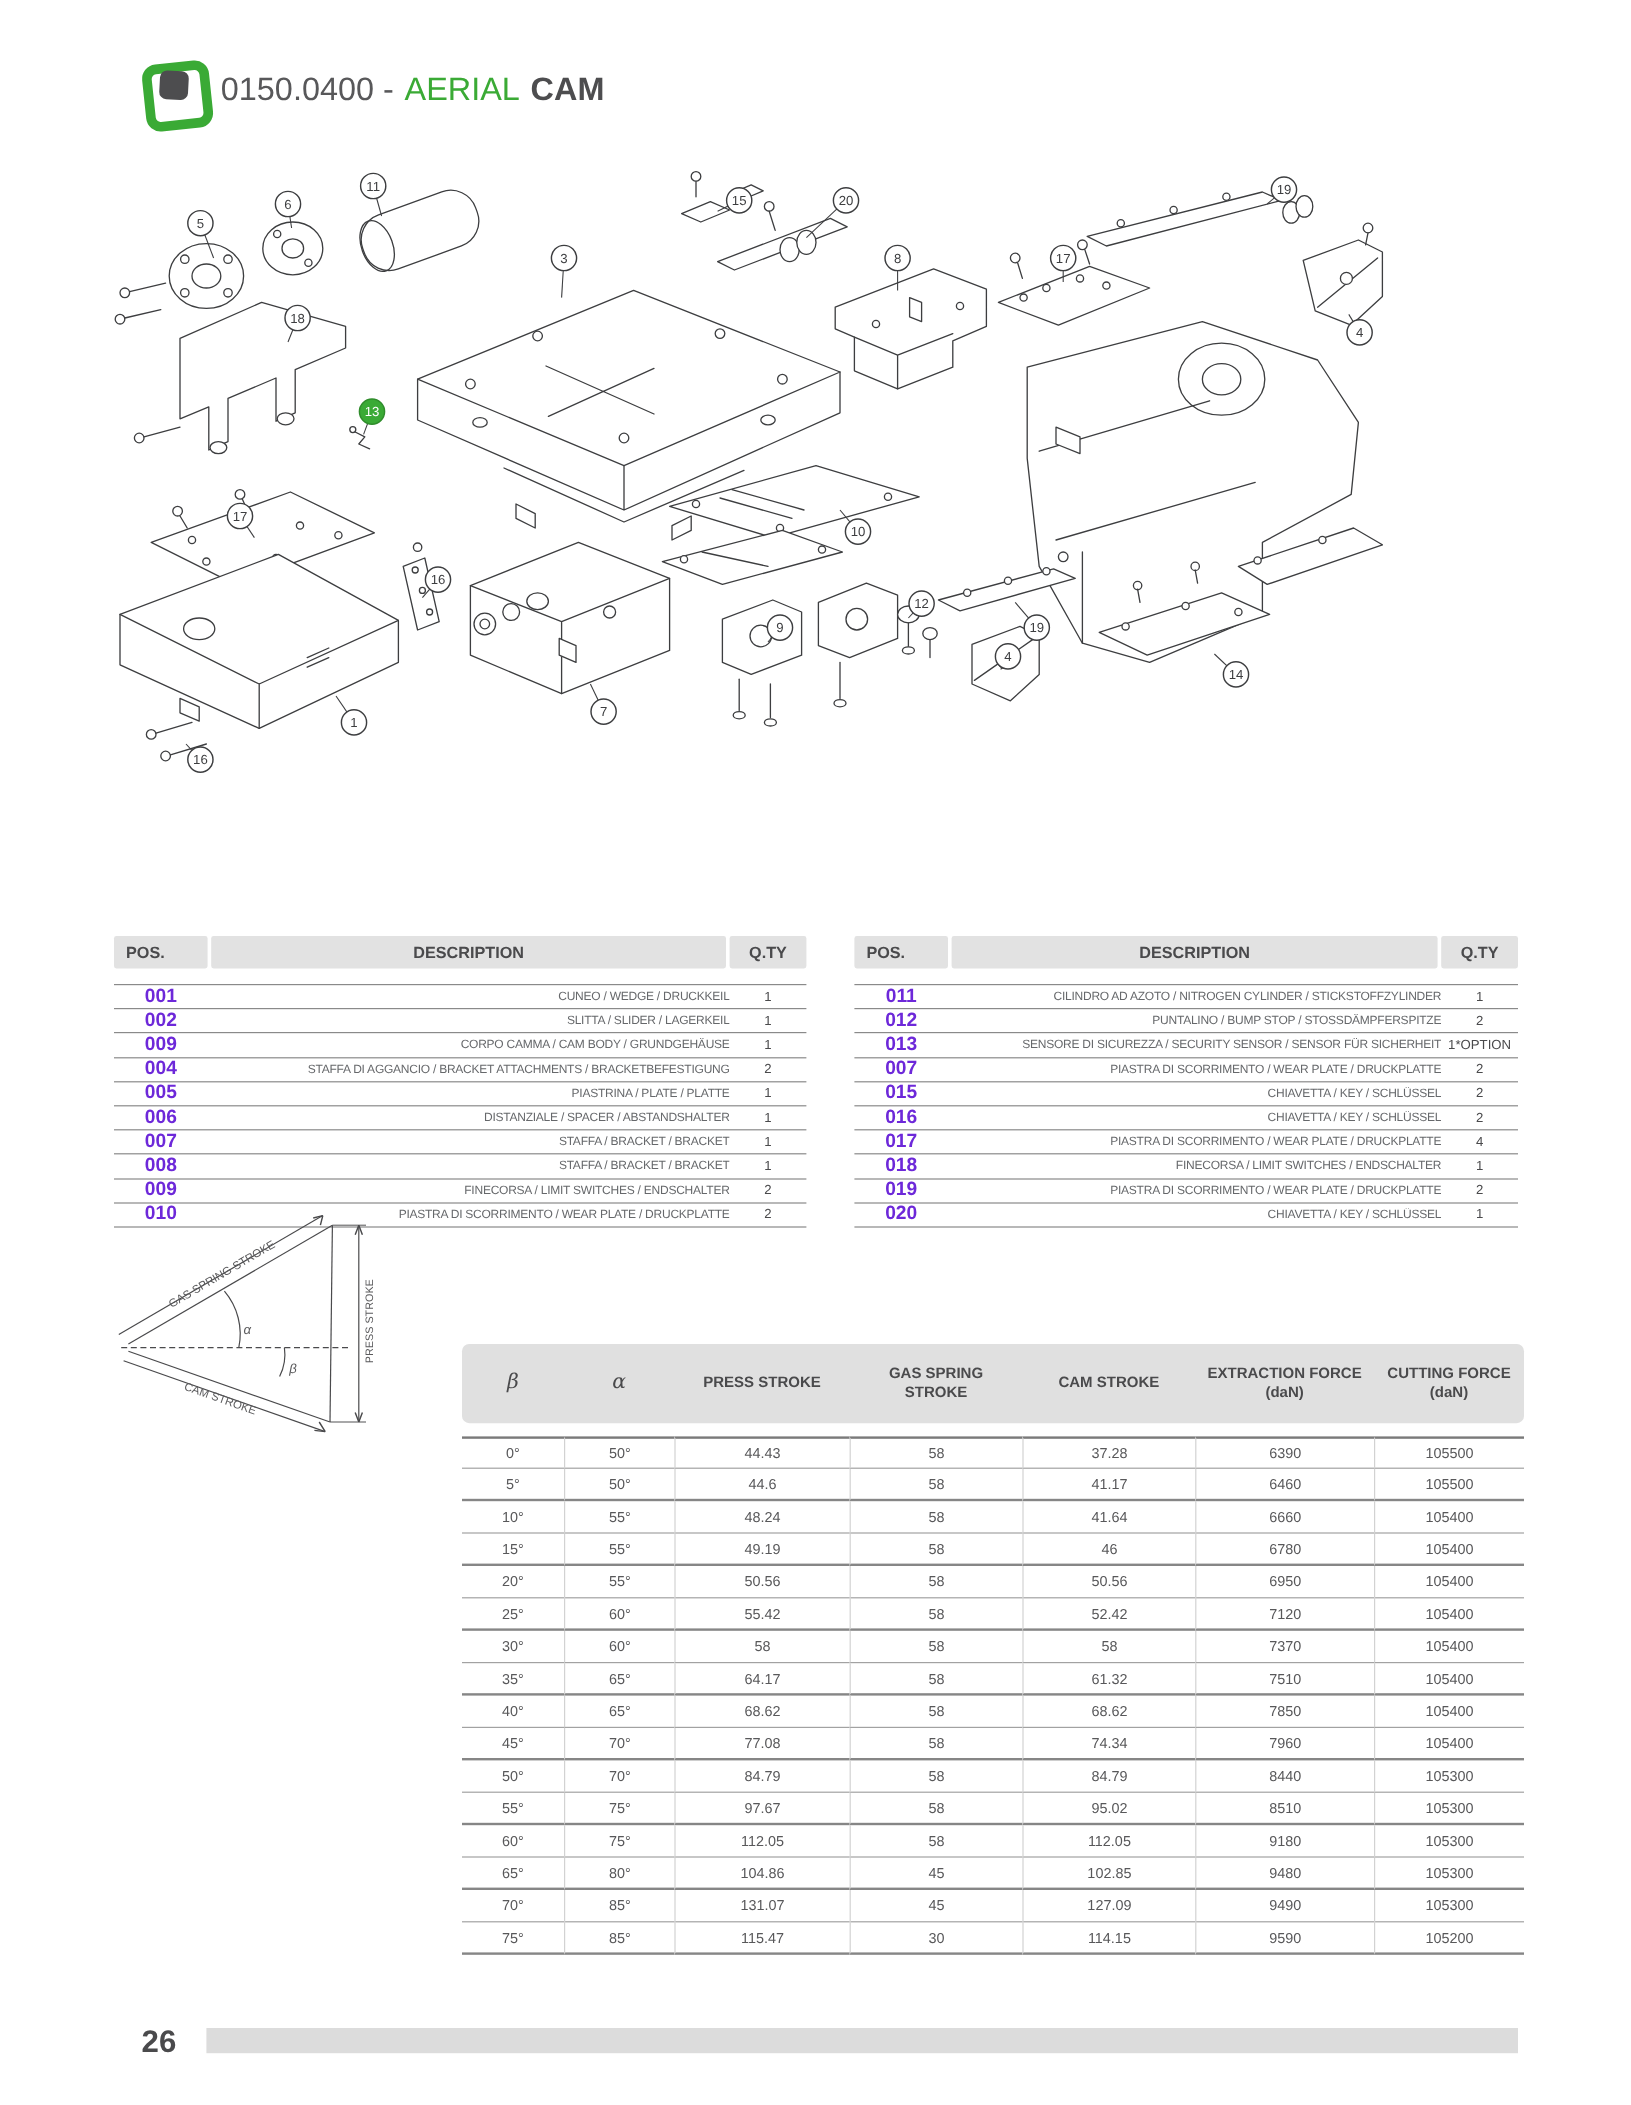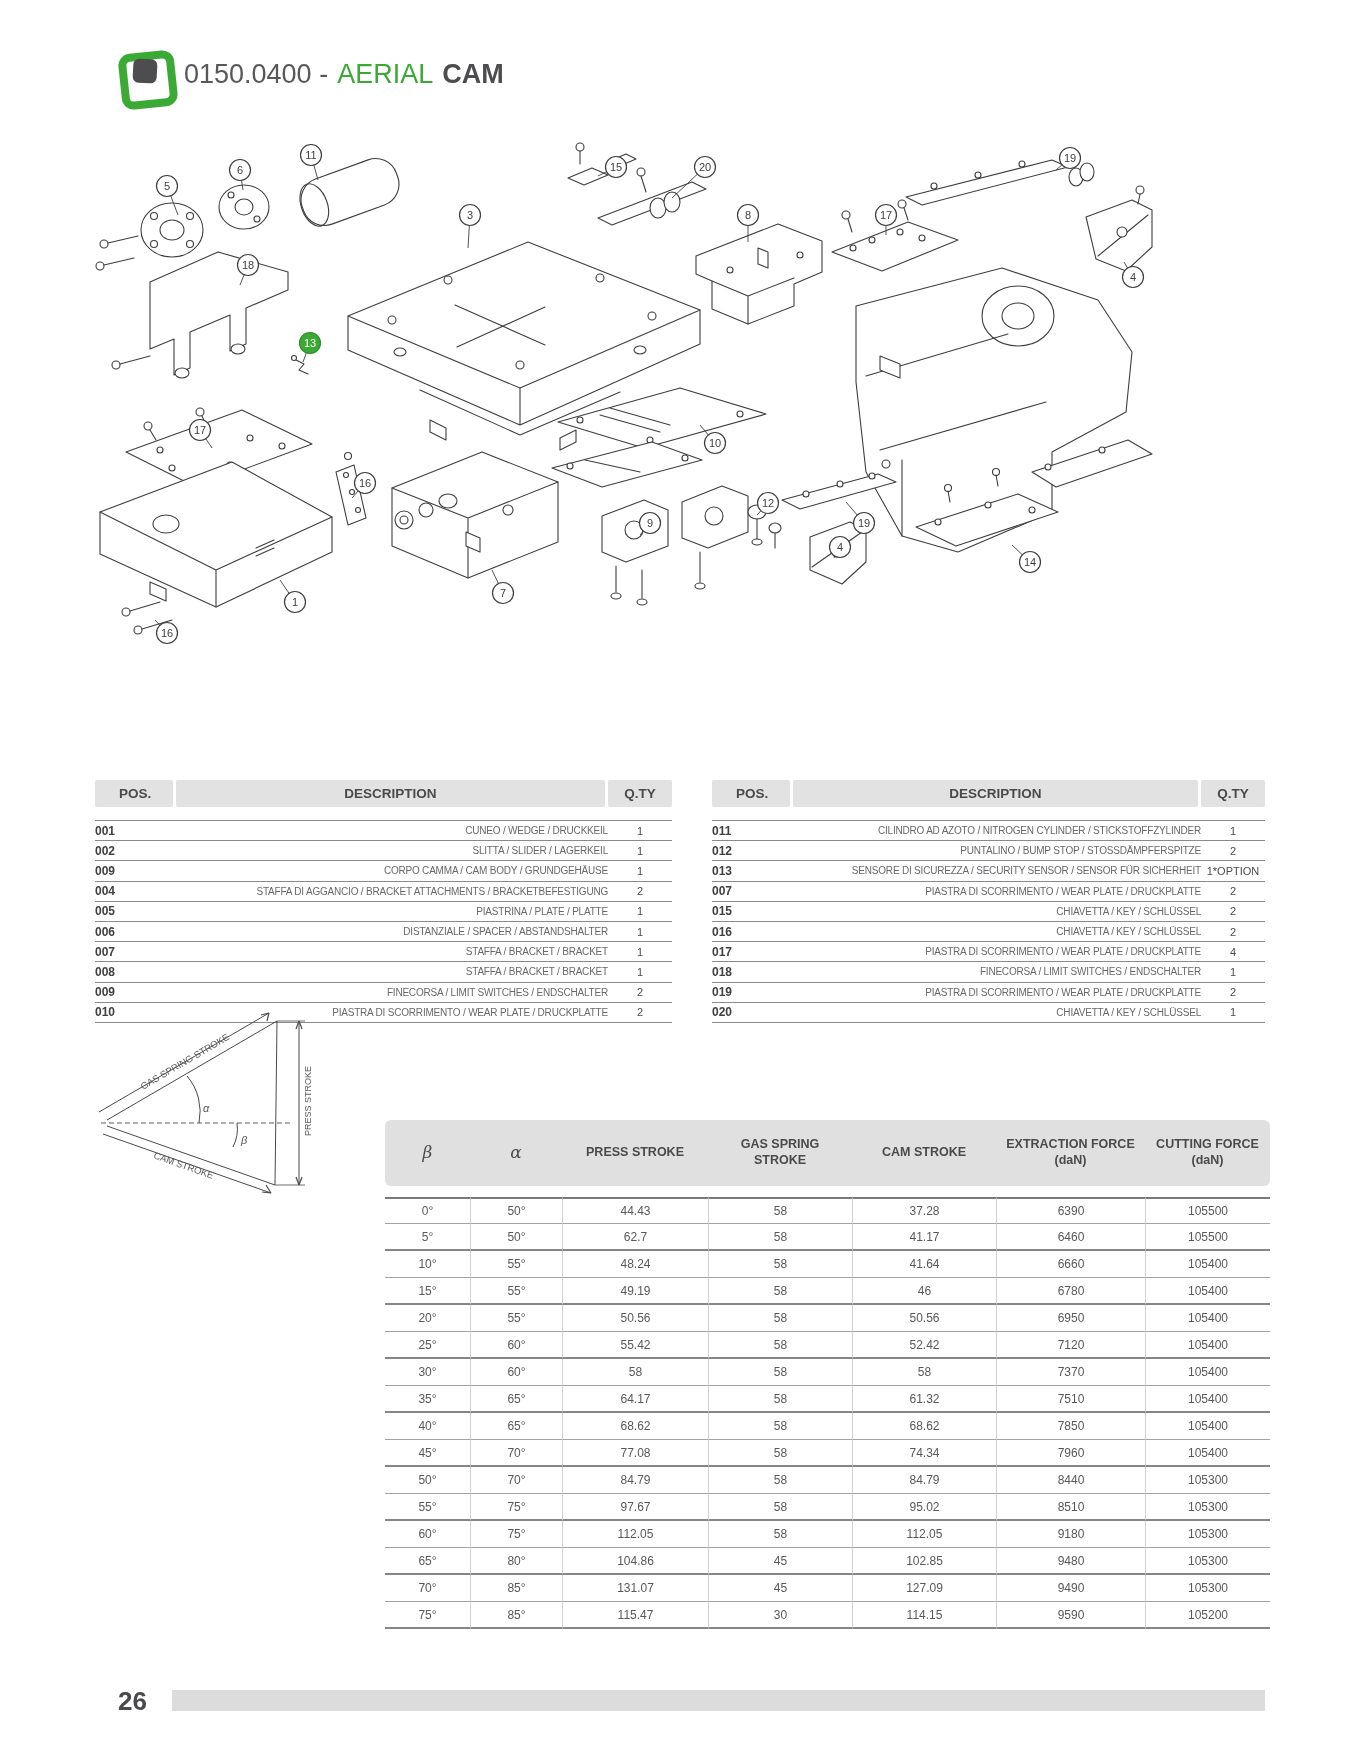--- a/index.html
+++ b/index.html
@@ -22,25 +22,25 @@
   #exploded{position:absolute;left:0;top:120px;}
   #exploded text{font-family:"Liberation Sans",sans-serif;}
 
   
   .ptable{position:absolute;top:780px;}
   #ptable-left{left:95px;width:577px;}
   #ptable-right{left:712px;width:553px;}
   .phead{display:grid;grid-template-columns:78px 1fr 64px;column-gap:3px;height:27px;}
   .phead>div{background:#e2e2e2;color:#4a4a4c;font-weight:700;font-size:13.5px;
              display:flex;align-items:center;justify-content:center;border-radius:2px;}
-  .phead .hpos{justify-content:flex-start;padding-left:24px;}
+  .phead .hpos{justify-content:flex-start;padding-left:10px;}
   .prows{margin-top:13px;border-top:1.5px solid #8a8a8a;}
   .prow{display:grid;grid-template-columns:78px 1fr 64px;height:19.2px;
         border-bottom:1.5px solid #8a8a8a;align-items:center;}
-  .prow .pos{font-weight:700;font-size:12px;color:#404040;}
+  .prow .pos{font-weight:700;font-size:16px;color:#6d28d9;text-align:center;}
   .prow .desc{font-size:10px;color:#66686b;letter-spacing:-0.2px;white-space:nowrap;overflow:hidden;text-align:right;}
   .prow .qty{font-size:11px;color:#4a4a4c;text-align:center;white-space:nowrap;}
 
   
   #angles{position:absolute;left:95px;top:1012px;}
   #angles text{font-family:"Liberation Sans",sans-serif;fill:#5a5a5c;}
 
   
   #spec{position:absolute;left:385px;top:1120px;width:885px;}
   .shead{display:grid;grid-template-columns:85px 92px 146px 144px 144px 149px 125px;
@@ -495,21 +495,21 @@
           <div>50°</div>
           <div>44.43</div>
           <div>58</div>
           <div>37.28</div>
           <div>6390</div>
           <div>105500</div>
         </div>
         <div class="srow thick">
           <div>5°</div>
           <div>50°</div>
-          <div>62.7</div>
+          <div>44.6</div>
           <div>58</div>
           <div>41.17</div>
           <div>6460</div>
           <div>105500</div>
         </div>
         <div class="srow">
           <div>10°</div>
           <div>55°</div>
           <div>48.24</div>
           <div>58</div>

